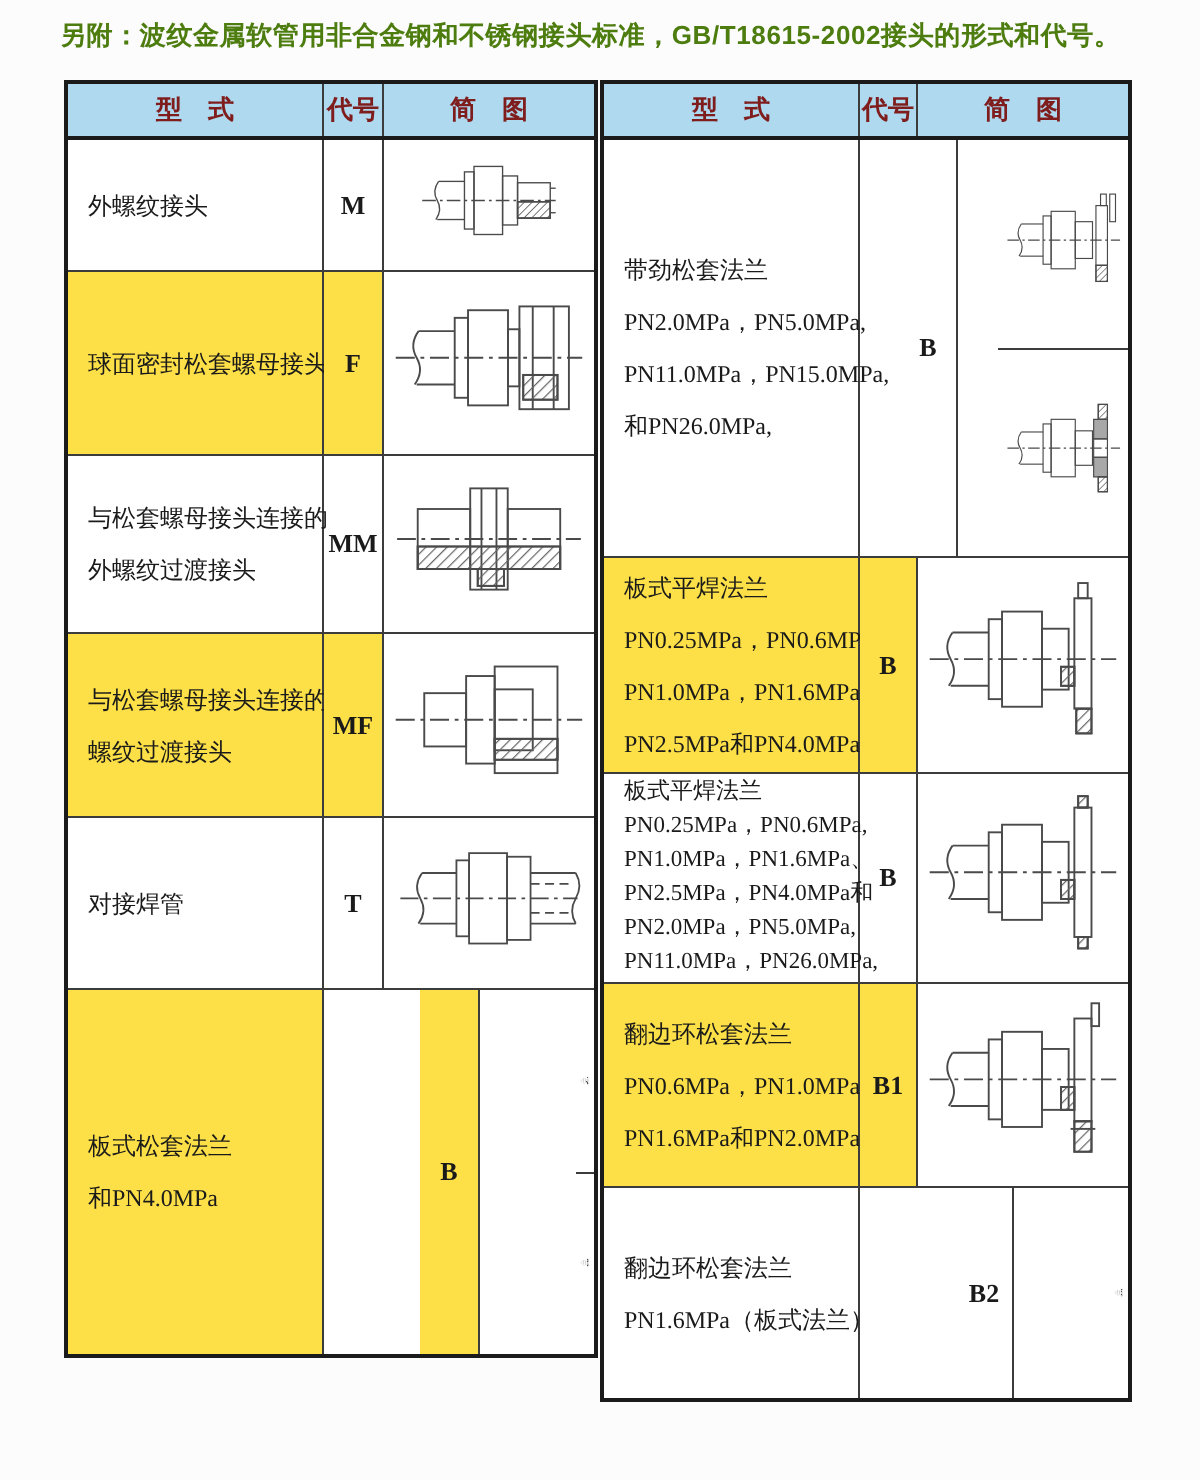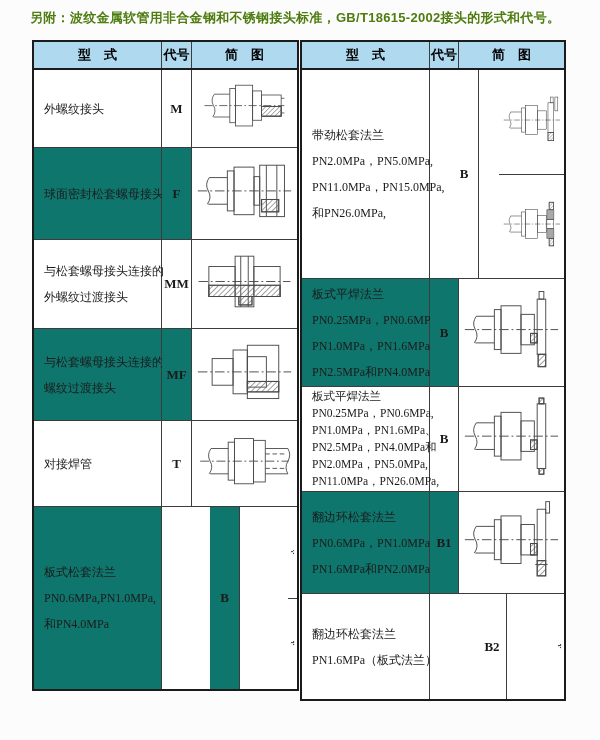--- a/index.html
+++ b/index.html
@@ -18,53 +18,53 @@
     position:absolute;top:40px;background:#ffffff;
     border:2px solid #1b1b1b;box-sizing:content-box;
   }
   .trow{display:grid;border-bottom:1px solid #3c3c3c;box-sizing:border-box;}
   .trow:last-child{border-bottom:none;gap:48px;}
   .trow.header{border-bottom:2px solid #1b1b1b;}
   .tcell{box-sizing:border-box;min-width:0;min-height:0;}
   .br{border-right:1px solid #3c3c3c;}
   .hcell{
     background:#aed9ef;display:flex;align-items:center;justify-content:center;
-    font-weight:bold;font-size:13px;color:#000000;
+    font-weight:bold;font-size:13px;color:#7f1d1d;
   }
   .type{
     display:flex;flex-direction:column;justify-content:center;
     padding:0 4px 0 10px;
     font-family:"Liberation Serif", serif;
     font-size:12px;line-height:26px;color:#1a1a1a;
     white-space:nowrap;
   }
   .type.tight{line-height:17px;font-size:11.5px;}
   .code{
     display:flex;align-items:center;justify-content:center;
     font-family:"Liberation Serif", serif;font-weight:bold;
     font-size:13px;color:#1a1a1a;
   }
-  .hl{background:#0f766e;}
+  .hl{background:#fde047;}
   .diag{display:flex;flex-direction:column;background:#fff;}
   .dwrap{flex:1;display:flex;align-items:center;justify-content:center;min-height:0;padding:2px;}
   .dwrap.bb{border-bottom:1px solid #3c3c3c;}
   .dwrap svg{width:98%;height:96%;}
 </style>
 </head>
 <body>
 
 <div class="title">另附：波纹金属软管用非合金钢和不锈钢接头标准，GB/T18615-2002接头的形式和代号。</div>
 
 <div id="left-table" class="tbl" style="left:32px;width:263px;">
     <div class="trow header" style="height: 28px; grid-template-columns: 128px 30px 1fr;">
       <div class="tcell hcell br">型　式</div>
       <div class="tcell hcell br">代号</div>
       <div class="tcell hcell">简　图</div>
     </div>
-    <div class="trow" style="height: 78px; grid-template-columns: 128px 30px 1fr;">
+    <div class="trow" style="height: 66px; grid-template-columns: 128px 30px 1fr;">
       <div class="tcell type br">
         <div>外螺纹接头</div>
       </div>
       <div class="tcell code br">M</div>
       <div class="tcell diag">
         <div class="dwrap">
           <svg viewBox="0 0 104 86" preserveAspectRatio="xMidYMid meet">
             <defs>
               <pattern id="h1" width="4" height="4" patternUnits="userSpaceOnUse" patternTransform="rotate(45)">
                 <line x1="0" y1="0" x2="0" y2="4" stroke="#666" stroke-width="1.3"></line>
@@ -203,21 +203,20 @@
               <line x1="75" y1="32" x2="99" y2="32" stroke-dasharray="5 3"></line>
               <line x1="75" y1="48" x2="99" y2="48" stroke-dasharray="5 3"></line>
             </g>
           </svg>
         </div>
       </div>
     </div>
     <div class="trow" style="height: 182px; grid-template-columns: 128px 30px 1fr;">
       <div class="tcell type br hl">
         <div>板式松套法兰</div>
-        <div>PN0.6MPa,PN1.0MPa,</div>
         <div>和PN4.0MPa</div>
       </div>
       <div class="tcell code br hl">B</div>
       <div class="tcell diag">
         <div class="dwrap bb">
           <svg viewBox="0 0 104 86" preserveAspectRatio="xMidYMid meet">
             <defs>
               <pattern id="h6" width="4" height="4" patternUnits="userSpaceOnUse" patternTransform="rotate(45)">
                 <line x1="0" y1="0" x2="0" y2="4" stroke="#666" stroke-width="1.3"></line>
               </pattern>

